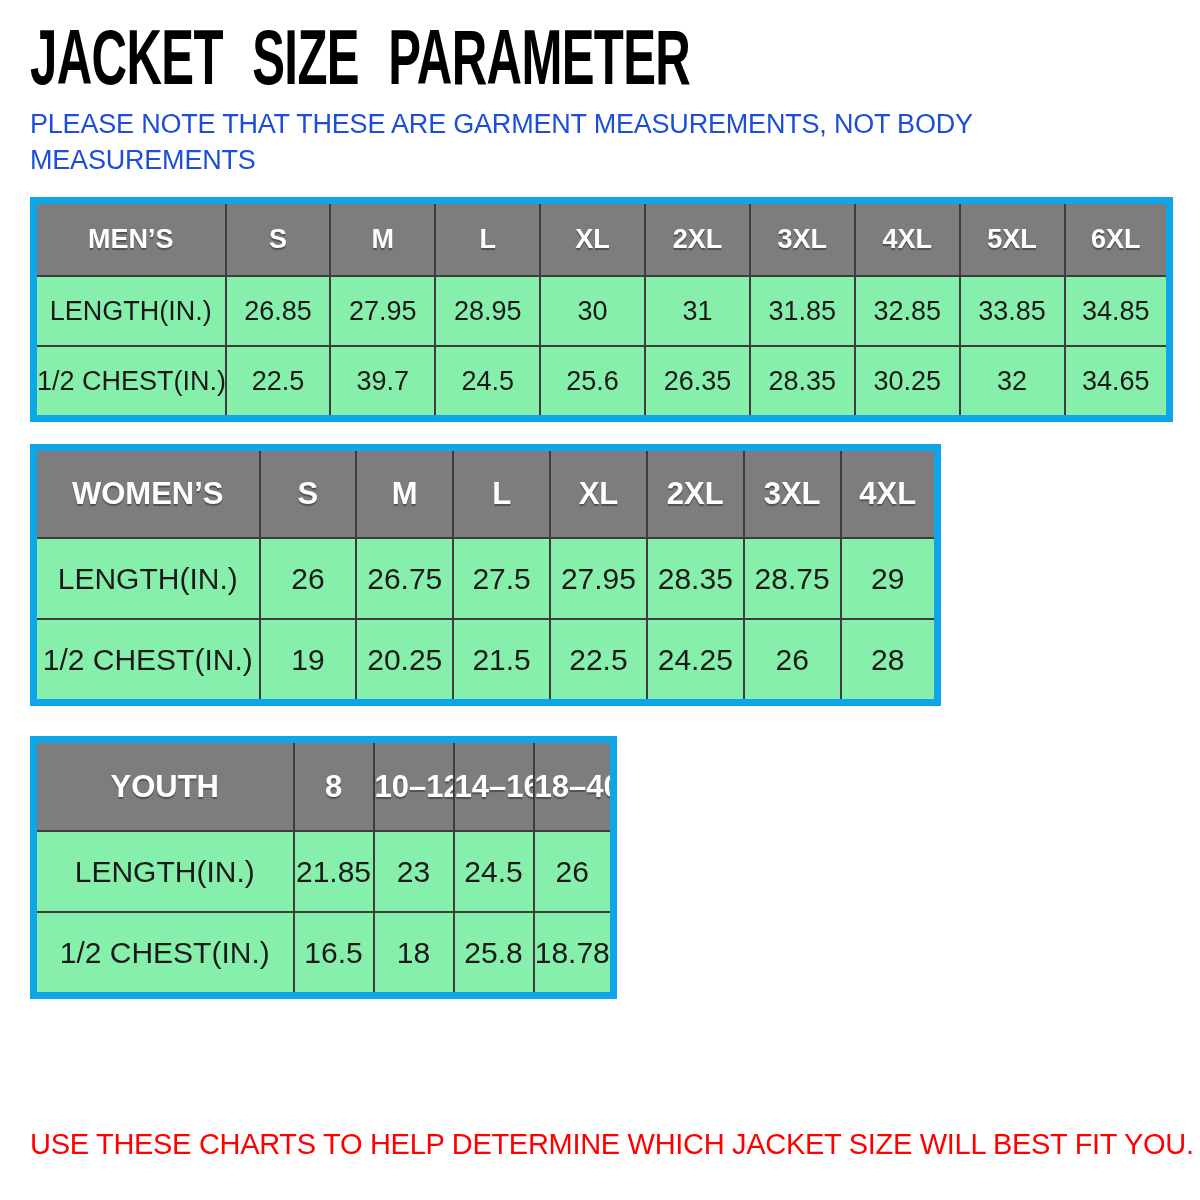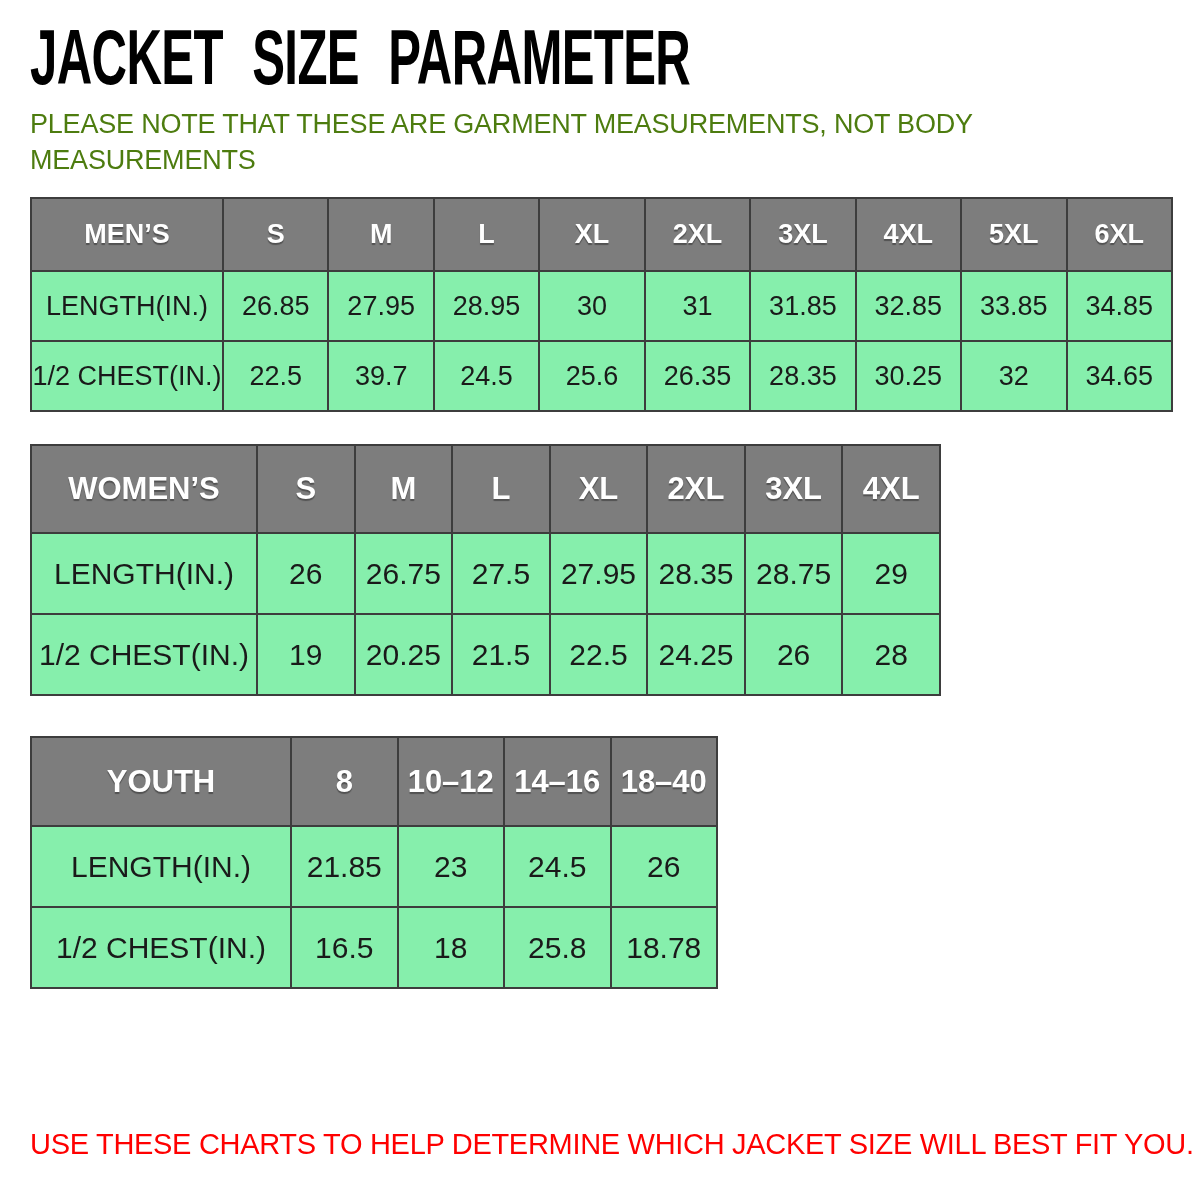--- a/index.html
+++ b/index.html
@@ -27,38 +27,38 @@
     white-space: nowrap;
     transform: scaleX(0.63);
     transform-origin: 0 50%;
   }
 
   
   .note {
     position: absolute;
     left: 30px;
     top: 106px;
-    color: #4d7c0f;
+    color: #1d4ed8;
     font-size: 27px;
     line-height: 36px;
     letter-spacing: -0.2px;
     white-space: nowrap;
   }
 
   
   .tbl-pos { position: absolute; }
   .pos-mens   { left: 30px; top: 197px; }
   .pos-womens { left: 30px; top: 444px; }
   .pos-youth  { left: 30px; top: 736px; }
 
   
   .size-table {
     border-collapse: collapse;
     table-layout: fixed;
-    border: 1px solid #0ea5e9;
+    border: 7px solid #0ea5e9;
   }
   .size-table th, .size-table td {
     border: 2px solid #3d3d3d;
     padding: 0;
     text-align: center;
     vertical-align: middle;
     overflow: hidden;
     white-space: nowrap;
   }
   .size-table th {
@@ -72,21 +72,21 @@
   .tbl-mens { width: 1143px; }
   .tbl-mens .col-label { width: 192px; }
   .tbl-mens th { height: 71px; font-size: 27px; }
   .tbl-mens td { height: 68px; font-size: 27px; }
 
   .tbl-womens { width: 911px; }
   .tbl-womens .col-label { width: 226px; }
   .tbl-womens th { height: 86px; font-size: 31px; }
   .tbl-womens td { height: 79px; font-size: 30px; }
 
-  .tbl-youth { width: 688px; border-radius: 14px; }
+  .tbl-youth { width: 587px; border-radius: 14px; }
   .tbl-youth .col-label { width: 260px; }
   .tbl-youth th { height: 87px; font-size: 31px; }
   .tbl-youth td { height: 79px; font-size: 30px; }
 
   
   .footer-para {
     position: absolute;
     left: 30px;
     top: 1024px;
     color: #FF0000;

